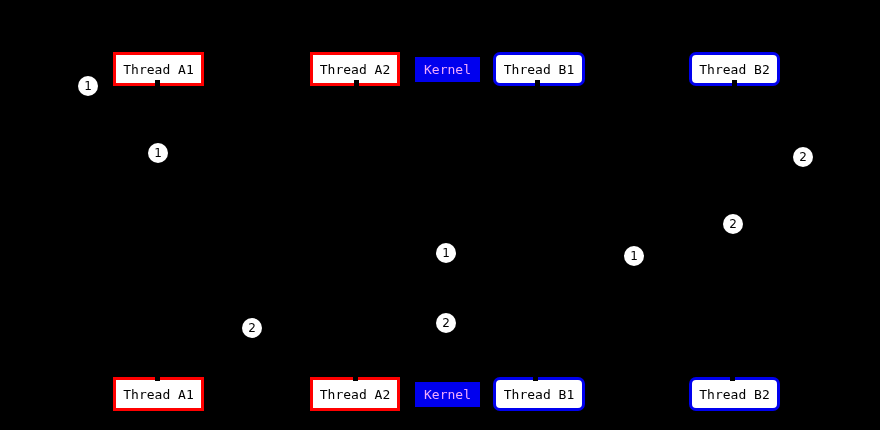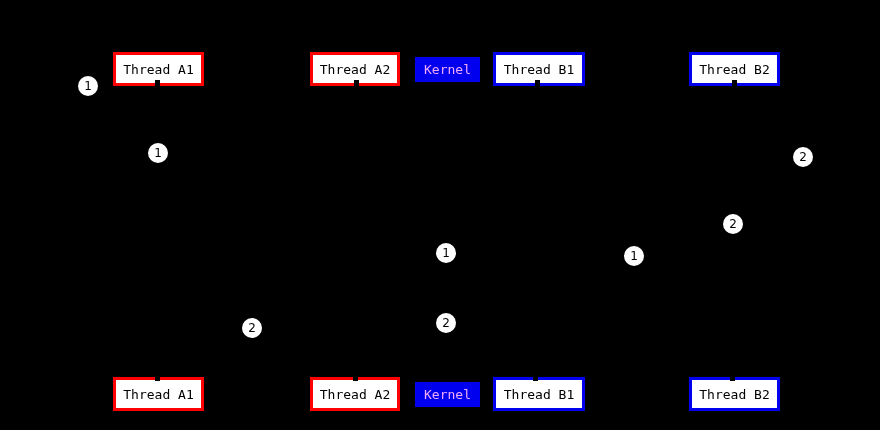--- a/index.html
+++ b/index.html
@@ -22,21 +22,21 @@
     background: #ffffff;
     border: 3px solid #ff0000;
     color: #000000;
     font-size: 13px;
     display: flex;
     align-items: center;
     justify-content: center;
     white-space: nowrap;
   }
   .box.red  { border-color: #ff0000; }
-  .box.blue { border-color: #0000ee; }
+  .box.blue { border-color: #0000ee; border-radius: 7px; }
   .kernelbox {
     position: absolute;
     box-sizing: border-box;
     height: 25px;
     background: #0000ee;
     color: #f0abfc;
     font-size: 13px;
     display: flex;
     align-items: center;
     justify-content: center;

